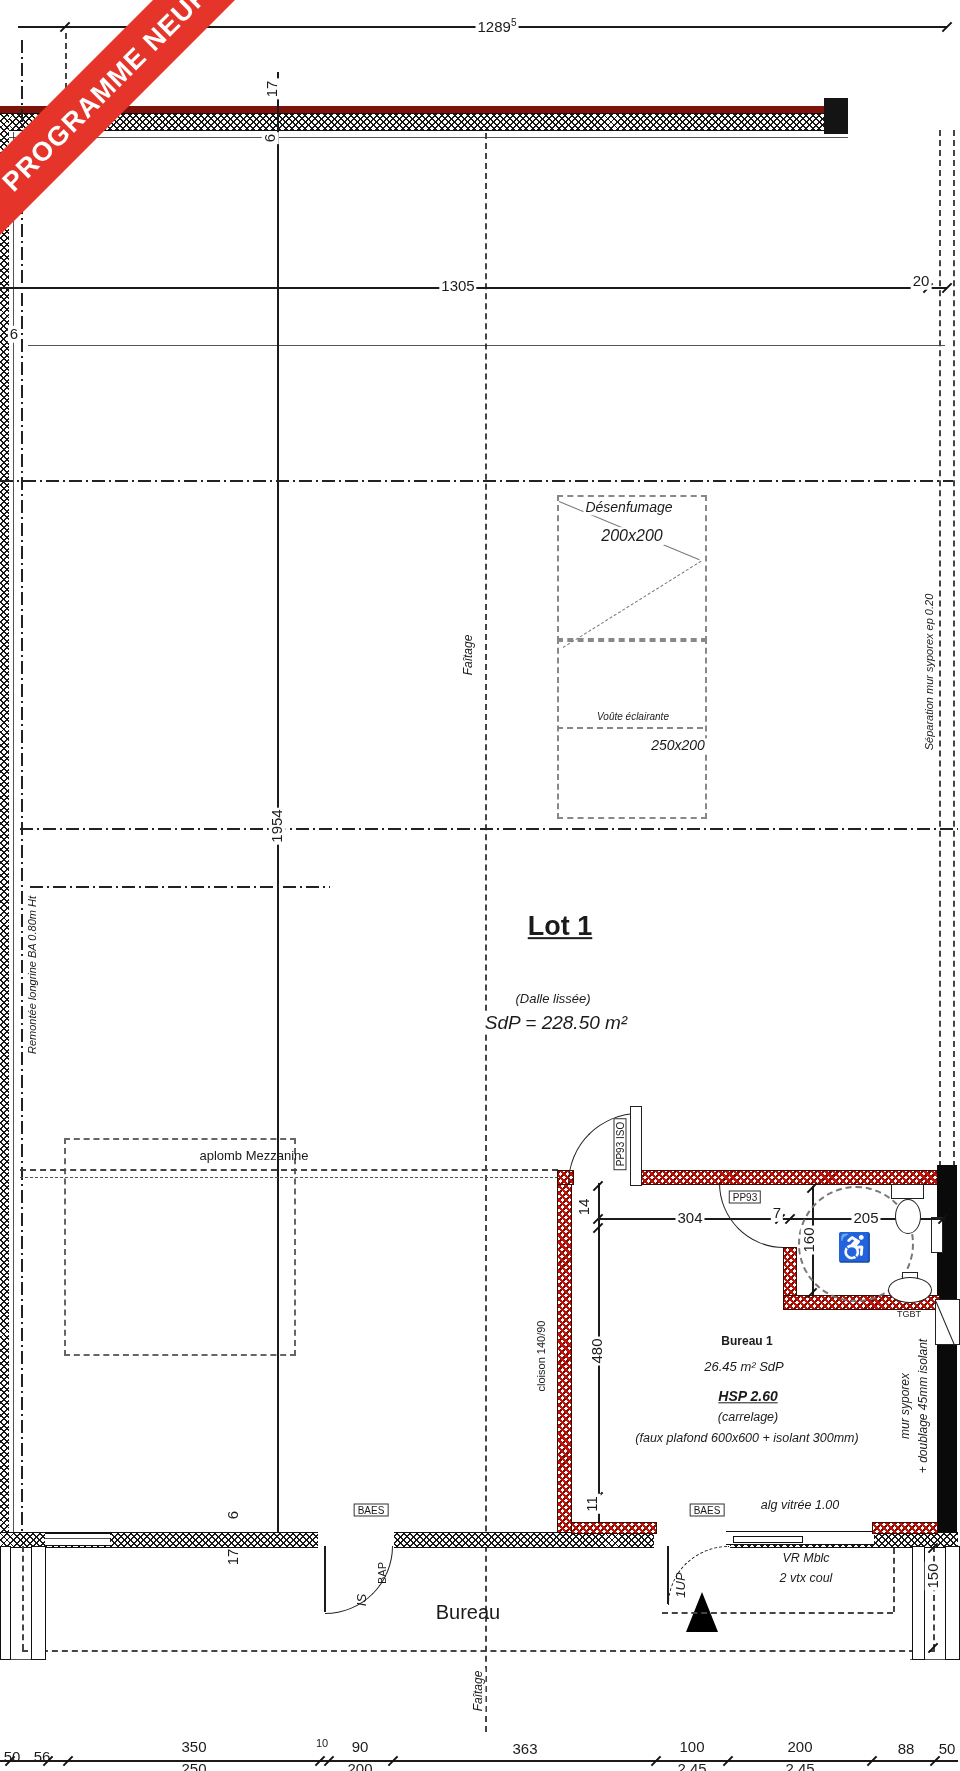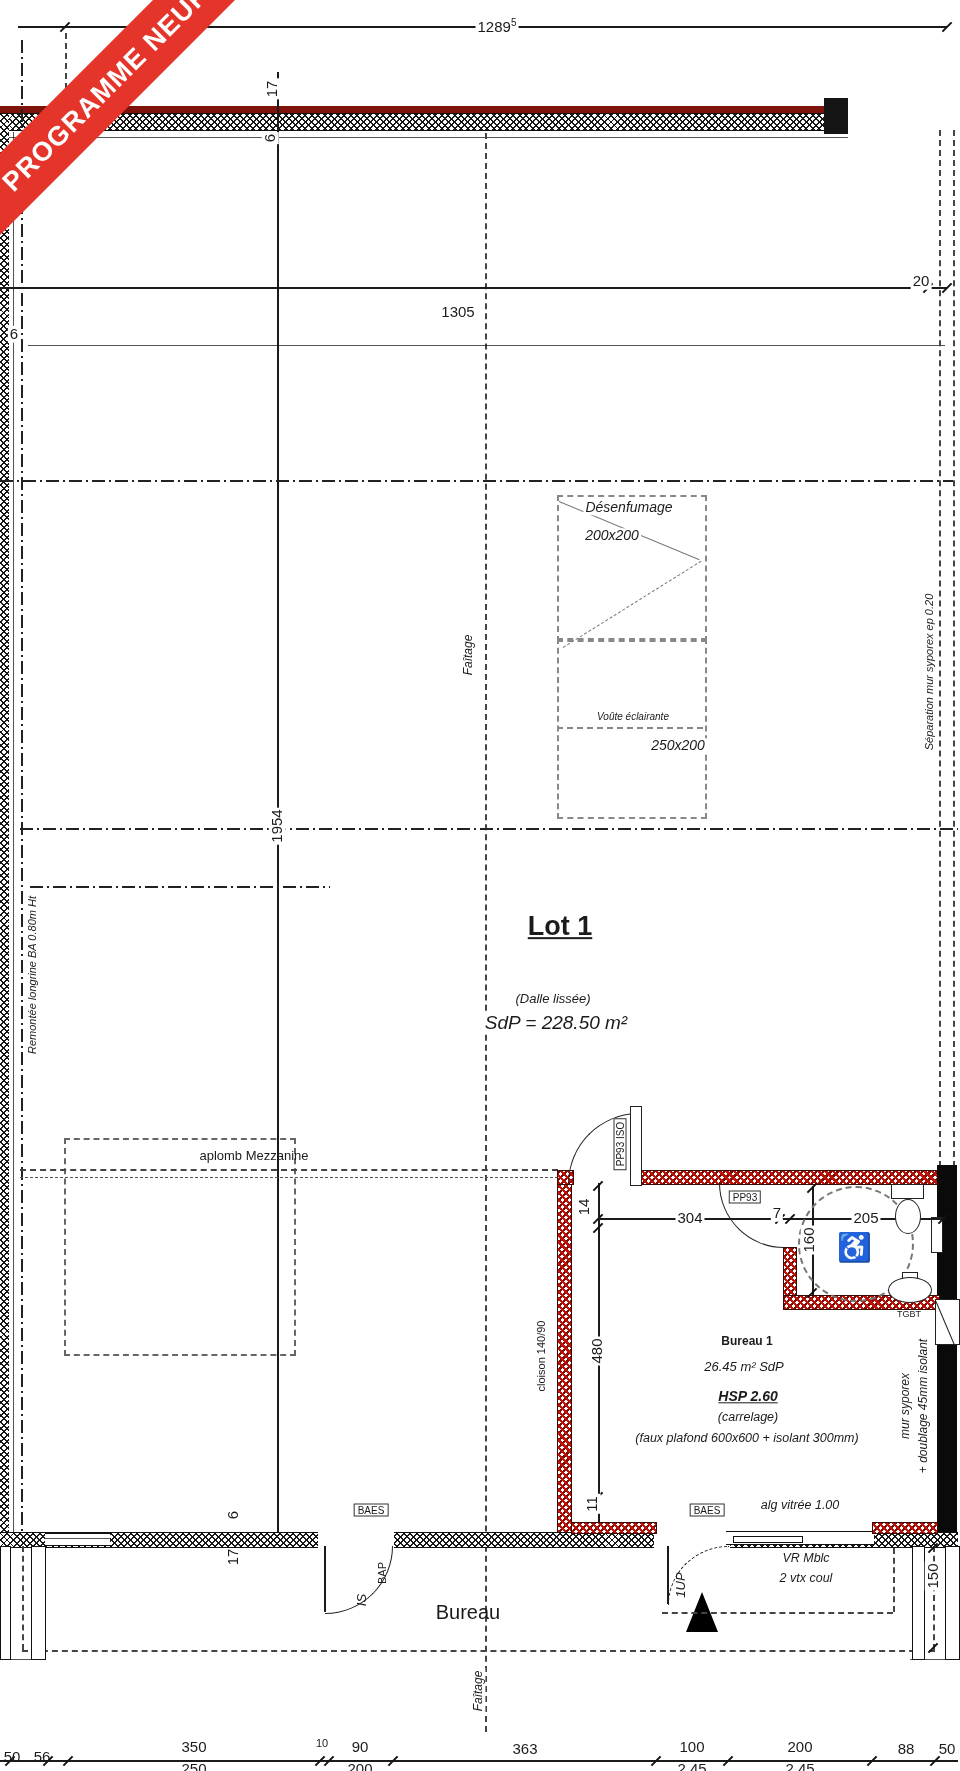--- a/index.html
+++ b/index.html
@@ -73,40 +73,40 @@
   <div class="ddv" style="left:21px;top:40px;height:1505px;"></div>
   <div class="vl" style="left:277px;top:72px;height:1460px;"></div>
   <div class="dashv" style="left:485px;top:133px;height:1599px;"></div>
 
   <div class="lbl rot dim" style="left:272px;top:89px;">17</div>
   <div class="lbl rot dim" style="left:270px;top:138px;">6</div>
 
   <div class="hl" style="left:0;top:287px;width:947px;"></div>
   <div class="tick" style="left:928px;top:288px;"></div>
   <div class="tick" style="left:947px;top:288px;"></div>
-  <div class="lbl dim" style="left:458px;top:286px;margin-top:26px;">1305</div>
+  <div class="lbl dim" style="left:458px;top:286px;">1305</div>
   <div class="lbl dim" style="left:921px;top:281px;">20</div>
   <div class="hl thin" style="left:28px;top:345px;width:917px;"></div>
   <div class="lbl dim" style="left:14px;top:334px;">6</div>
 
   <div class="dashv" style="left:939px;top:130px;height:1037px;"></div>
   <div class="dashv" style="left:953px;top:130px;height:1037px;"></div>
 
   <div class="ddh" style="left:0;top:480px;width:953px;"></div>
   <div class="ddh" style="left:20px;top:828px;width:938px;"></div>
   <div class="ddh" style="left:30px;top:886px;width:300px;"></div>
   <div class="lbl rot dim" style="left:277px;top:826px;">1954</div>
 
   <div class="grect" style="left:557px;top:495px;width:146px;height:143px;"></div>
   <div class="grect" style="left:557px;top:638px;width:146px;height:177px;"></div>
   <div class="diag" style="left:559px;top:501px;width:152px;transform:rotate(22.5deg);"></div>
   <div class="diag" style="left:563px;top:647px;width:163px;border-top-style:dashed;transform:rotate(-32deg);"></div>
   <div class="gdashh" style="left:557px;top:727px;width:146px;"></div>
   <div class="lbl it" style="left:629px;top:508px;font-size:14px;">Désenfumage</div>
-  <div class="lbl it" style="left:612px;top:536px;font-size:14px;">200x200</div>
+  <div class="lbl it" style="left:632px;top:536px;font-size:16px;">200x200</div>
   <div class="lbl it" style="left:633px;top:716px;font-size:10px;">Voûte éclairante</div>
   <div class="lbl it" style="left:633px;top:746px;font-size:14px;margin-left:45px;">250x200</div>
   <div class="lbl rot it" style="left:469px;top:655px;font-size:12px;">Faîtage</div>
 
   <div class="lbl rot it sm" style="left:929px;top:672px;font-size:11px;">Séparation mur syporex ep 0.20</div>
   <div class="lbl rot it sm" style="left:32px;top:975px;font-size:11px;">Remontée longrine BA 0.80m Ht</div>
 
   <div class="lbl b" style="left:560px;top:927px;font-size:27px;text-decoration:underline;">Lot 1</div>
   <div class="lbl it" style="left:556px;top:1023px;font-size:19px;">SdP = 228.50 m²</div>
   <div class="lbl it" style="left:553px;top:999px;font-size:13px;">(Dalle lissée)</div>

